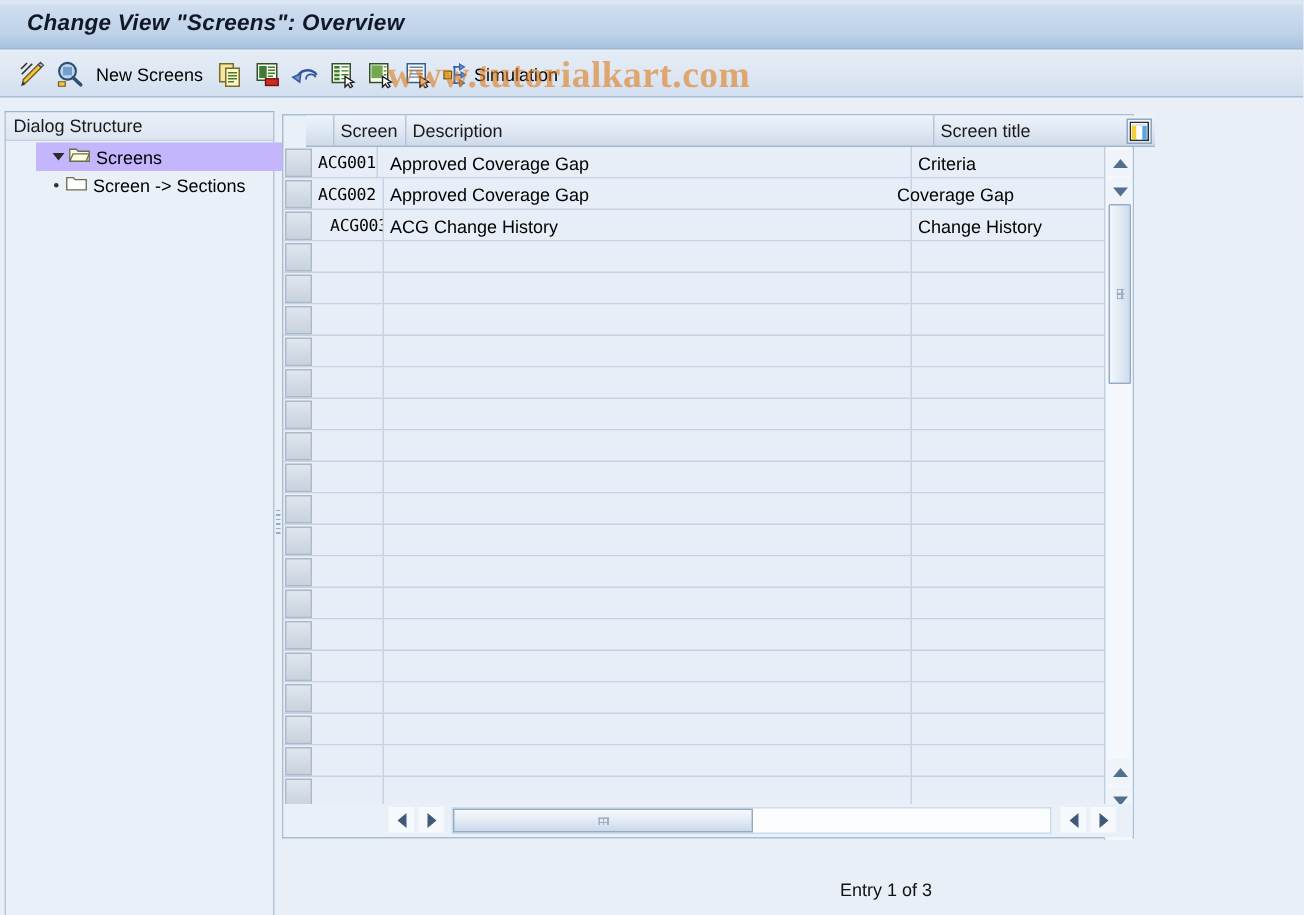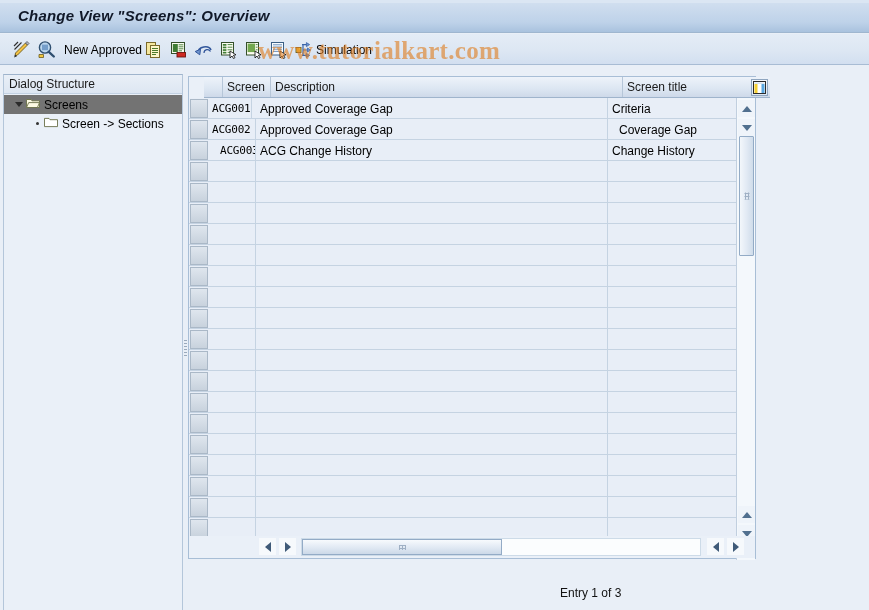--- a/index.html
+++ b/index.html
@@ -78,21 +78,21 @@
     font-size: 12px; color: #1a1a1a;
     padding: 2px 0 0 5px;
     white-space: nowrap;
   }
   .tree { position: absolute; left: 0; top: 20px; width: 178px; }
   .tree-row {
     position: relative; height: 19px; width: 178px;
     display: flex; align-items: center;
     white-space: nowrap; font-size: 12px;
   }
-  .tree-row.selected { background: #737373; }
+  .tree-row.selected { background: #c4b5fd; margin-left: 20px; }
   .twisty {
     width: 14px; height: 19px; margin-left: 8px;
     display:flex; align-items:center; justify-content:center;
   }
   .twisty .tri {
     width:0;height:0;border-left:4.5px solid transparent;border-right:4.5px solid transparent;
     border-top:5px solid #2b2b2b;
   }
   .bullet { width:14px;height:19px;margin-left:26px;display:flex;align-items:center;justify-content:center; }
   .bullet .dot { width:3px;height:3px;background:#333;border-radius:50%; }
@@ -246,21 +246,21 @@
 
     <div class="tb-item" style="left:35px;width:22px">
       <svg class="icn" width="19" height="19" viewBox="0 0 19 19">
         <circle cx="8" cy="7.5" r="5.6" fill="#bcd7ef" stroke="#2f4f70" stroke-width="1.4"></circle>
         <rect x="5" y="4.6" width="6" height="5.6" fill="#5e8bbd" opacity="0.75"></rect>
         <path d="M11.8 11.8 L16.8 16.5" stroke="#2f4f70" stroke-width="2.4" stroke-linecap="round"></path>
         <path d="M2 14.5 L6.5 14.5 L6.5 17.5 L2 17.5 Z" fill="#f2c83f" stroke="#6b5a1d" stroke-width="0.8"></path>
       </svg>
     </div>
 
-    <div class="tb-label" style="left:64px">New Approved</div>
+    <div class="tb-label" style="left:64px">New Screens</div>
 
     <div class="tb-item" style="left:143px;width:22px">
       <svg class="icn" width="18" height="18" viewBox="0 0 18 18">
         <rect x="1.5" y="1.5" width="9" height="12" fill="#f5e79e" stroke="#7b6a2a" stroke-width="1"></rect>
         <rect x="5.5" y="4.5" width="9" height="12" fill="#fdf6c8" stroke="#7b6a2a" stroke-width="1"></rect>
         <path d="M7 7.5 H13 M7 9.5 H13 M7 11.5 H13 M7 13.5 H11" stroke="#4a7a2a" stroke-width="1"></path>
       </svg>
     </div>
 
     <div class="tb-item" style="left:168px;width:22px">
@@ -382,21 +382,21 @@
         <div class="row">
           <div class="rowsel"></div>
           <div class="cell mono" style="left: 19px; width: 44px;">ACG001</div>
           <div class="cell" style="left: 67px; width: 352px;">Approved Coverage Gap</div>
           <div class="cell nb" style="left: 419px; width: 129px;">Criteria</div>
         </div>
         <div class="row">
           <div class="rowsel"></div>
           <div class="cell mono" style="left: 19px; width: 48px;">ACG002</div>
           <div class="cell" style="left: 67px; width: 352px;">Approved Coverage Gap</div>
-          <div class="cell nb" style="left: 426px; width: 129px; text-align: center;">Coverage Gap</div>
+          <div class="cell nb" style="left: 405px; width: 129px; text-align: center;">Coverage Gap</div>
         </div>
         <div class="row">
           <div class="rowsel"></div>
           <div class="cell mono" style="left: 19px; width: 48px; padding-left: 12px;">ACG003</div>
           <div class="cell nb" style="left: 419px; width: 129px;">Change History</div>
           <div class="cell" style="left: 67px; width: 352px;">ACG Change History</div>
         </div>
         <div class="row">
           <div class="rowsel"></div>
           <div class="cell mono" style="left: 19px; width: 48px;"></div>

